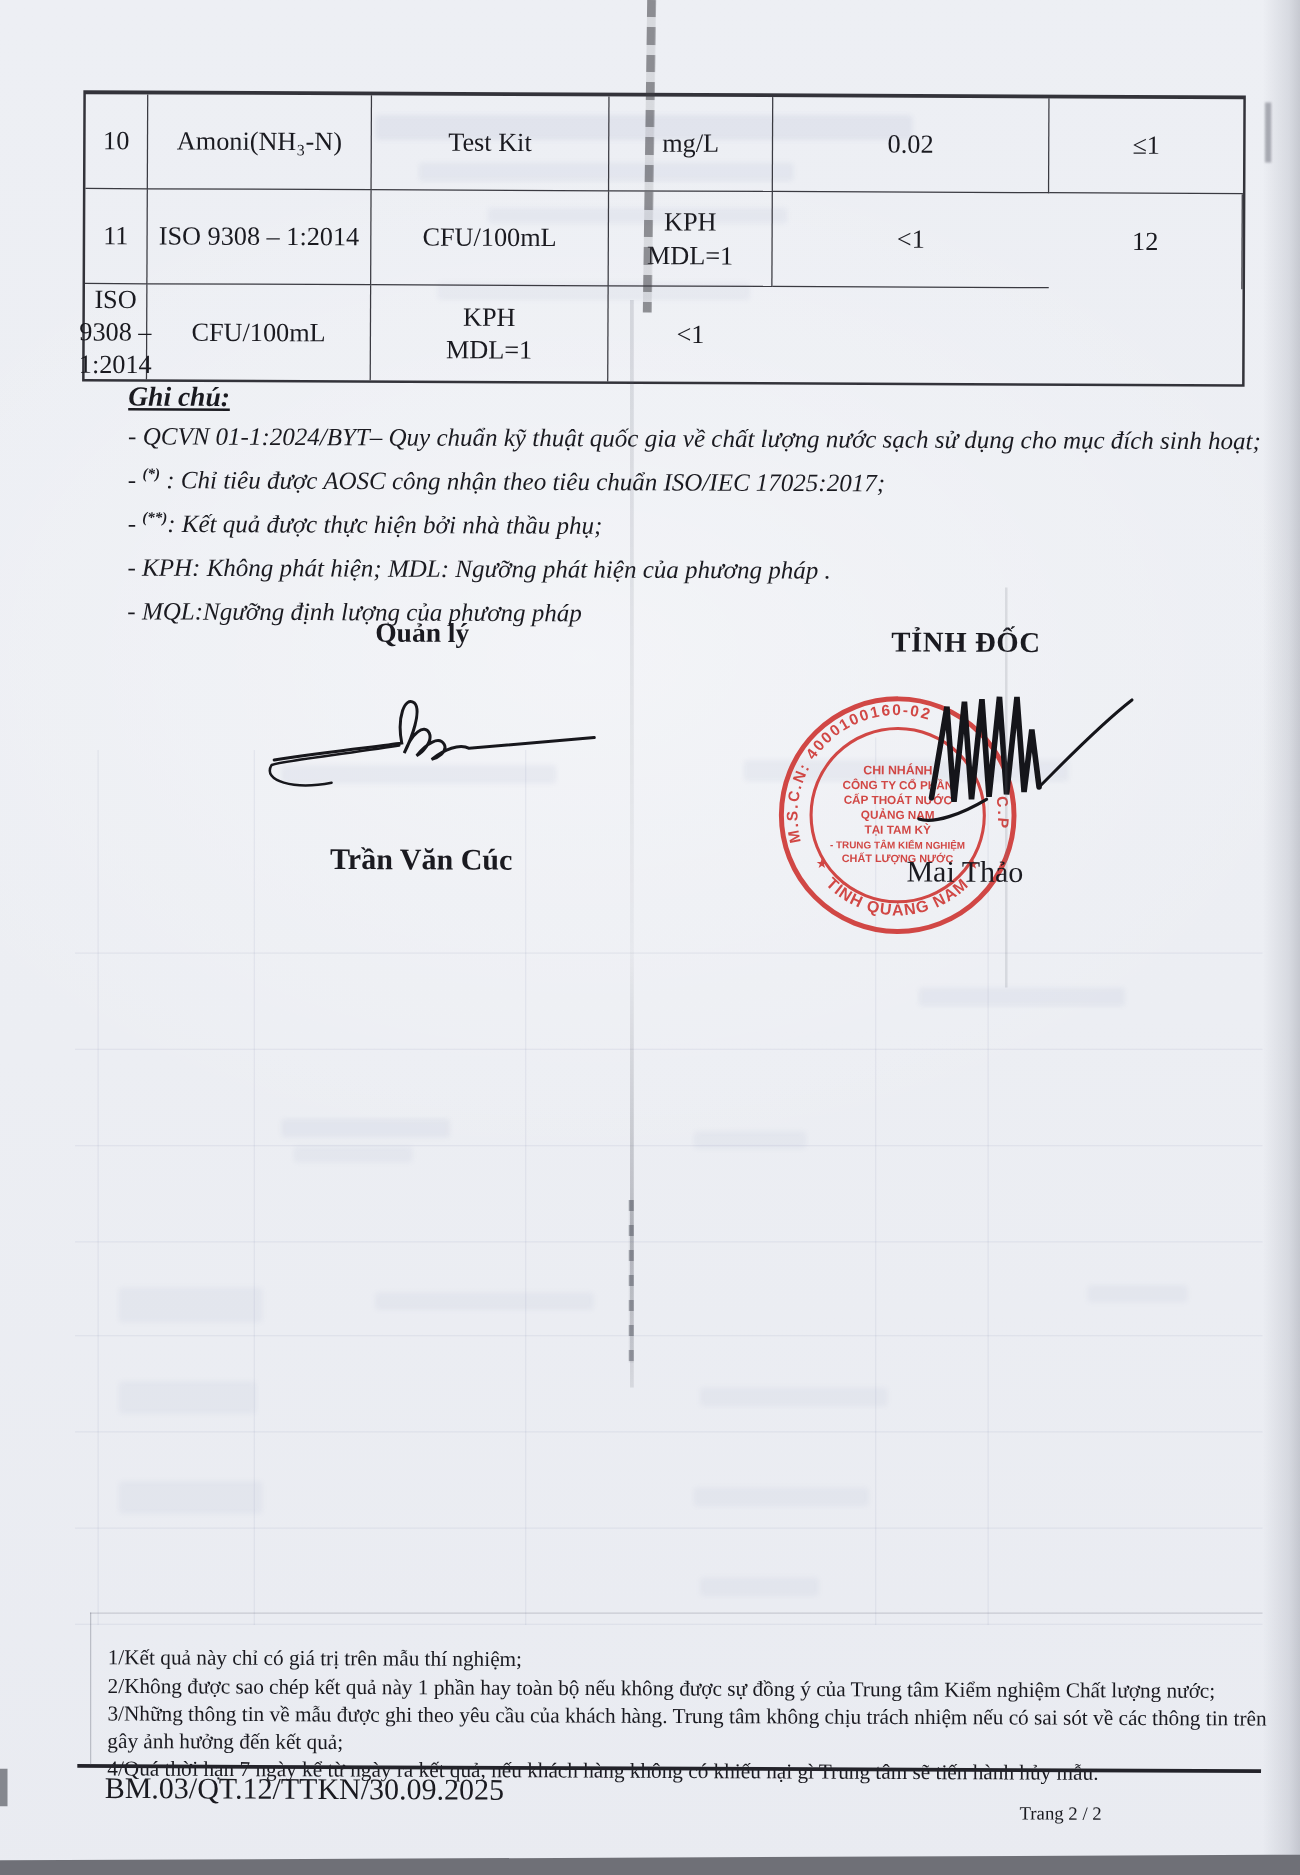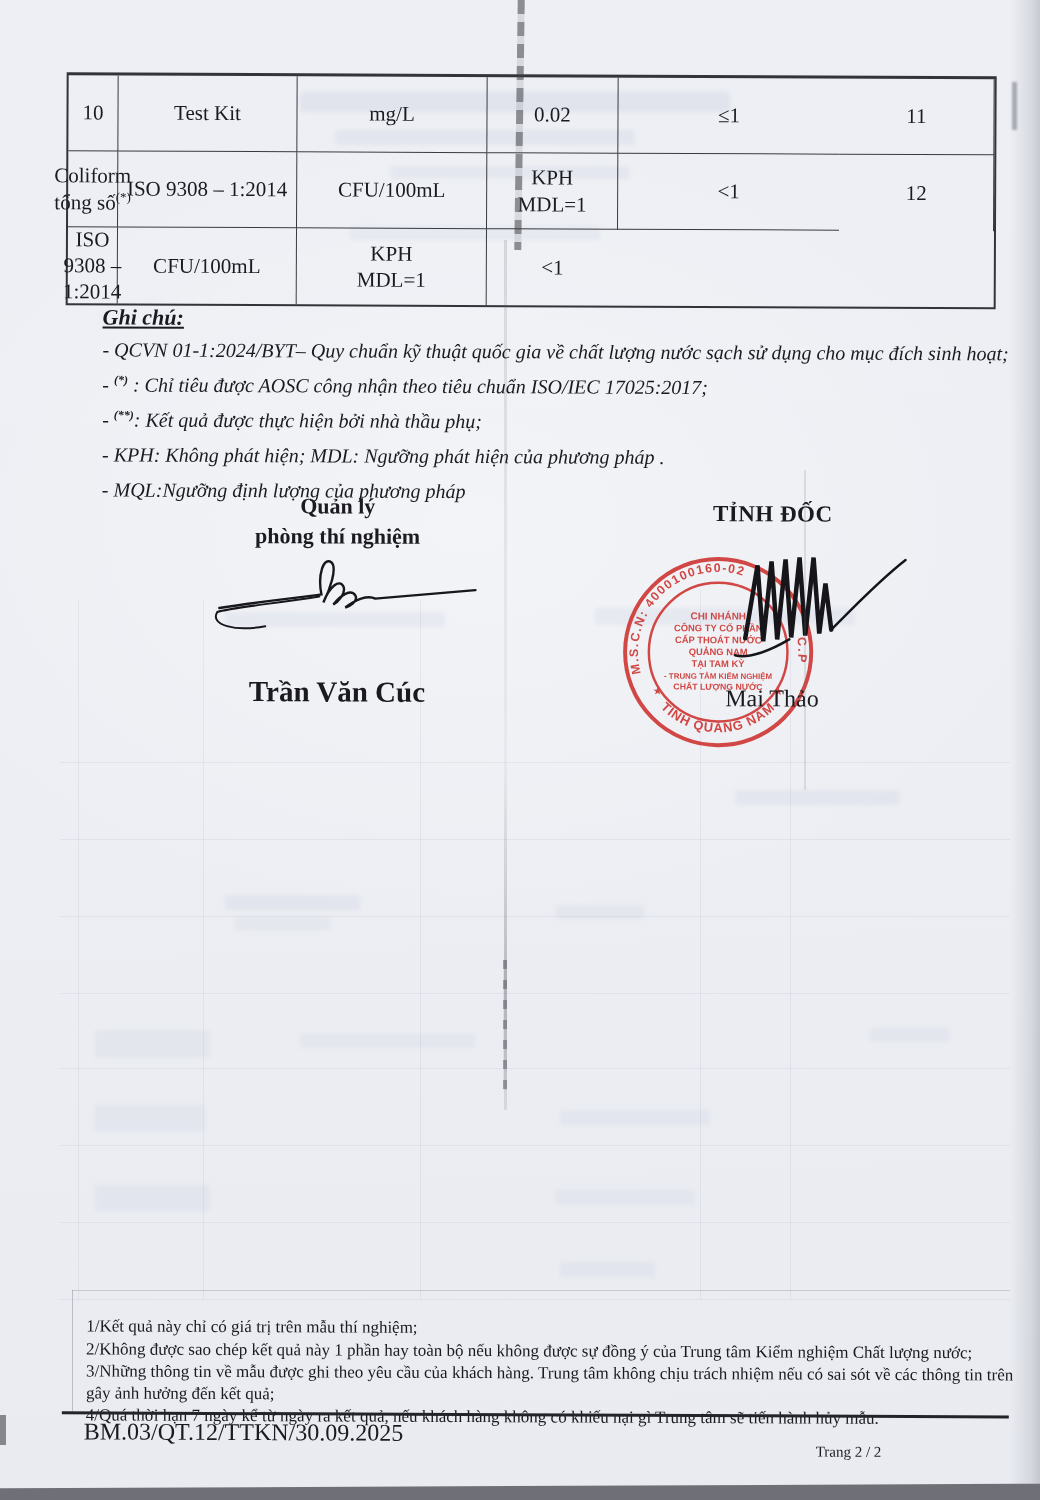--- a/index.html
+++ b/index.html
@@ -44,21 +44,21 @@
   .notes{position:absolute;left:104px;top:336px;width:915px;font-style:italic;font-size:20px;}
   .note{margin-bottom:9px;line-height:1.3;}
   .note sup{font-size:12px;font-weight:bold;}
 
   
   .sig-role-left{position:absolute;left:230px;top:490px;width:220px;text-align:center;
     font-weight:bold;font-size:22px;line-height:1.35;}
   .sig-role-right{position:absolute;left:700px;top:498px;width:150px;text-align:center;
     font-weight:bold;font-size:23px;letter-spacing:.5px;}
   .sig-name-left{position:absolute;left:230px;top:674px;width:220px;text-align:center;
-    font-weight:bold;font-size:29px;}
+    font-weight:bold;font-size:24px;}
   .sig-name-right{position:absolute;left:690px;top:682px;width:170px;text-align:center;
     font-weight:normal;font-size:24px;}
   svg text{user-select:none;}
 
   .stamp{position:absolute;left:622px;top:550px;width:198px;height:198px;opacity:.93;}
   .sigsvg{position:absolute;}
 
   
   .footnotes{position:absolute;left:92px;top:1315px;width:928px;font-size:17px;line-height:1.27;}
   .footnotes div{margin-bottom:1px;}
@@ -133,38 +133,38 @@
 </div>
 
 <div class="content">
 
   <div class="tbl">
 
     <div class="cell">
         <span>10</span>
       </div>
     <div class="cell">
+        <span class="name-wrap"><span>Amoni(NH₃-N)</span><sup></sup></span>
+      </div>
+    <div class="cell">
         <span>Test Kit</span>
       </div>
     <div class="cell">
         <span>mg/L</span>
       </div>
     <div class="cell">
         <div>0.02</div>
         <div></div>
       </div>
     <div class="cell last-col">
         <span>≤1</span>
       </div>
 
     <div class="cell">
         <span>11</span>
-      </div>
-    <div class="cell">
-        <span class="name-wrap"><span>Coliform tổng số</span><sup>(*)</sup></span>
       </div>
     <div class="cell">
         <span>ISO 9308 – 1:2014</span>
       </div>
     <div class="cell">
         <span>CFU/100mL</span>
       </div>
     <div class="cell">
         <div>KPH</div>
         <div>MDL=1</div>
@@ -195,21 +195,20 @@
   <div class="notes">
     <div class="note"><span>- </span><sup></sup><span>QCVN 01-1:2024/BYT– Quy chuẩn kỹ thuật quốc gia về chất lượng nước sạch sử dụng cho mục đích sinh hoạt;</span></div>
     <div class="note"><span>- </span><sup>(*)</sup><span> : Chỉ tiêu được AOSC công nhận theo tiêu chuẩn ISO/IEC 17025:2017;</span></div>
     <div class="note"><span>- </span><sup>(**)</sup><span>: Kết quả được thực hiện bởi nhà thầu phụ;</span></div>
     <div class="note"><span>- </span><sup></sup><span>KPH: Không phát hiện; MDL: Ngưỡng phát hiện của phương pháp .</span></div>
     <div class="note"><span>- </span><sup></sup><span>MQL:Ngưỡng định lượng của phương pháp</span></div>
   </div>
 
   <div class="sig-role-left">
     <div>Quản lý</div>
-    <div>phòng thí nghiệm</div>
   </div>
   <div class="sig-role-right">TỈNH ĐỐC</div>
 
   <svg class="sigsvg" style="left:210px;top:545px" width="290" height="100" viewBox="0 0 290 100">
     <g fill="none" stroke="#17171c" stroke-width="2.4" stroke-linecap="round">
       <path d="M 12,62 C 62,54 96,51 114,48 C 110,28 116,10 124,16 C 130,22 122,44 116,56 C 122,40 132,32 136,40 C 139,47 130,56 126,58 C 134,48 144,42 148,49 C 151,55 142,60 138,61 C 148,53 160,48 168,52 L 268,43"></path>
       <path d="M 112,50 C 62,58 22,62 10,66 C 2,79 28,86 58,80" stroke-width="2"></path>
     </g>
   </svg>
 

